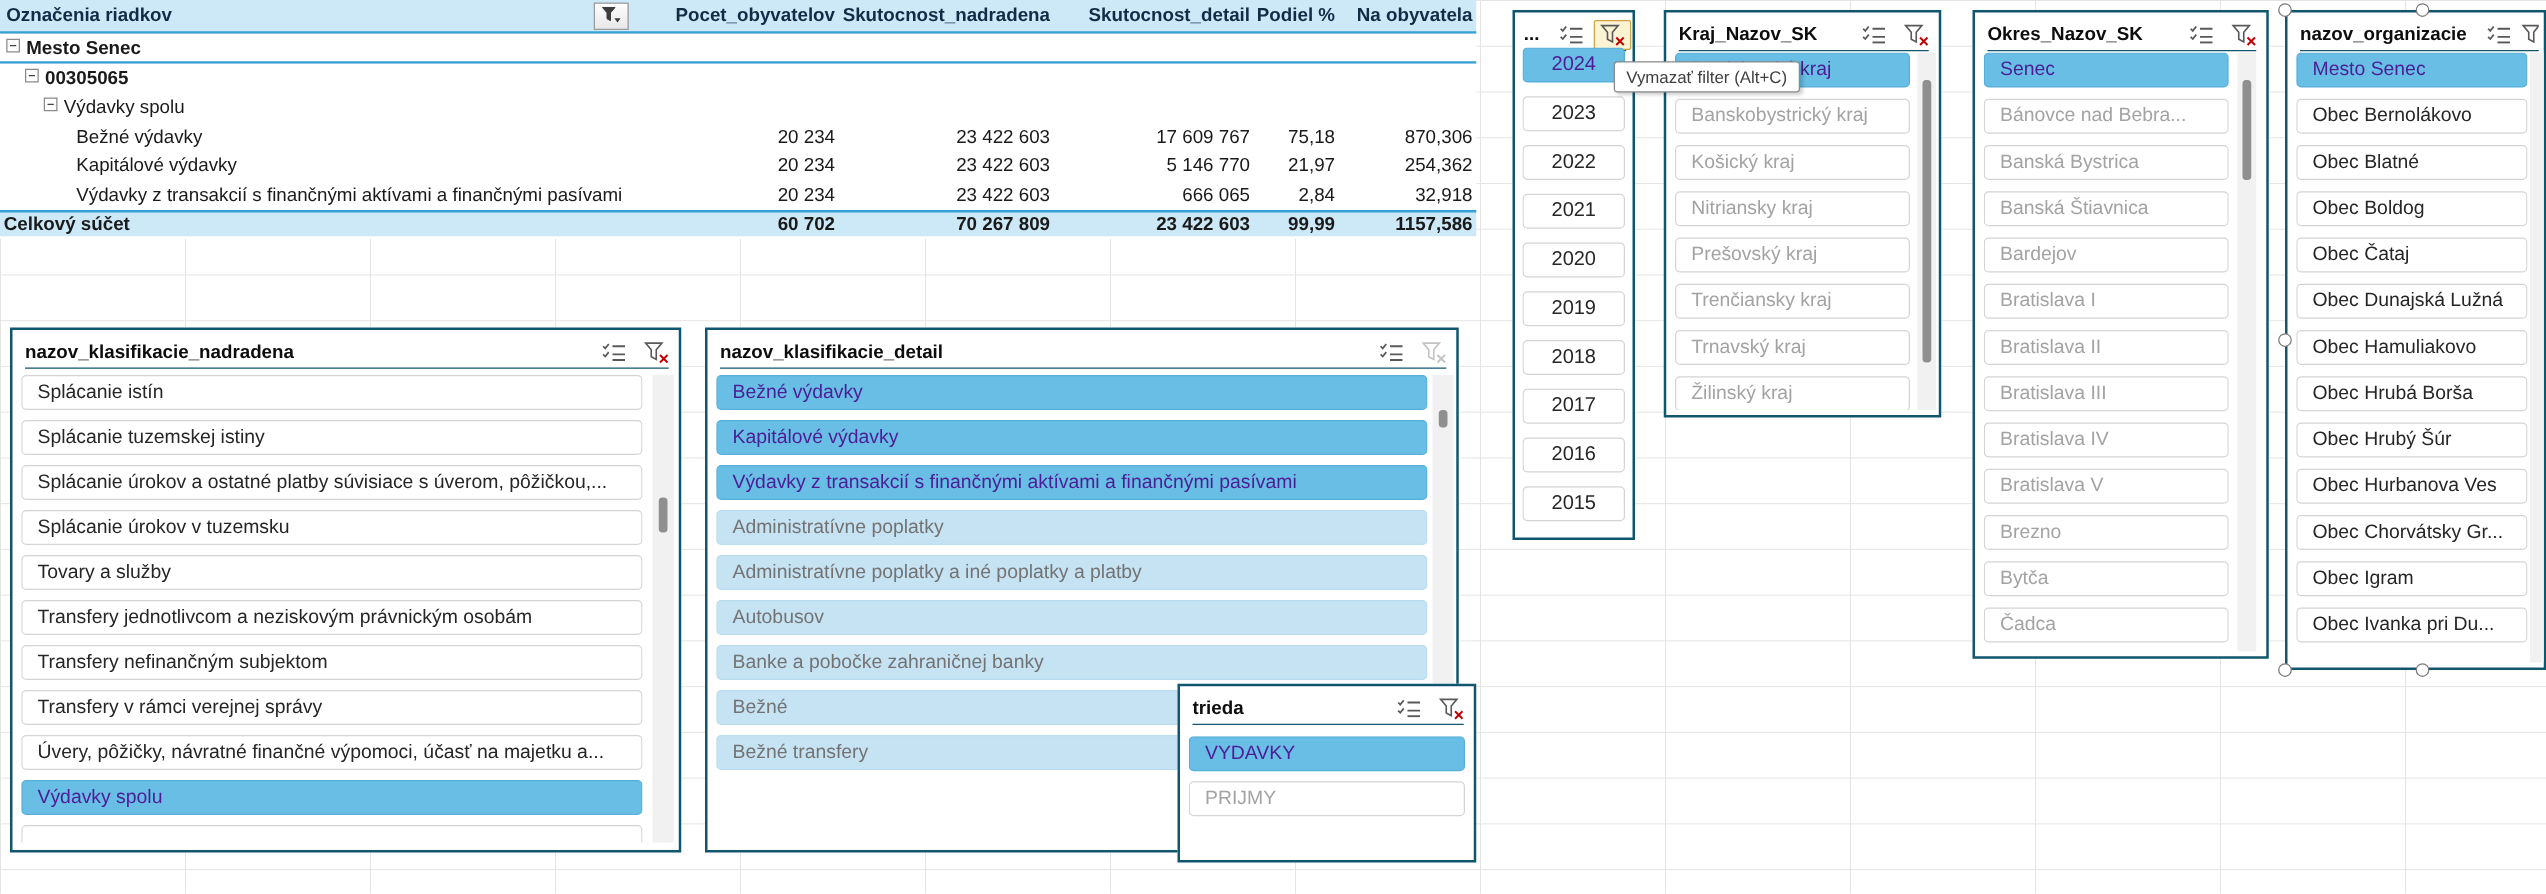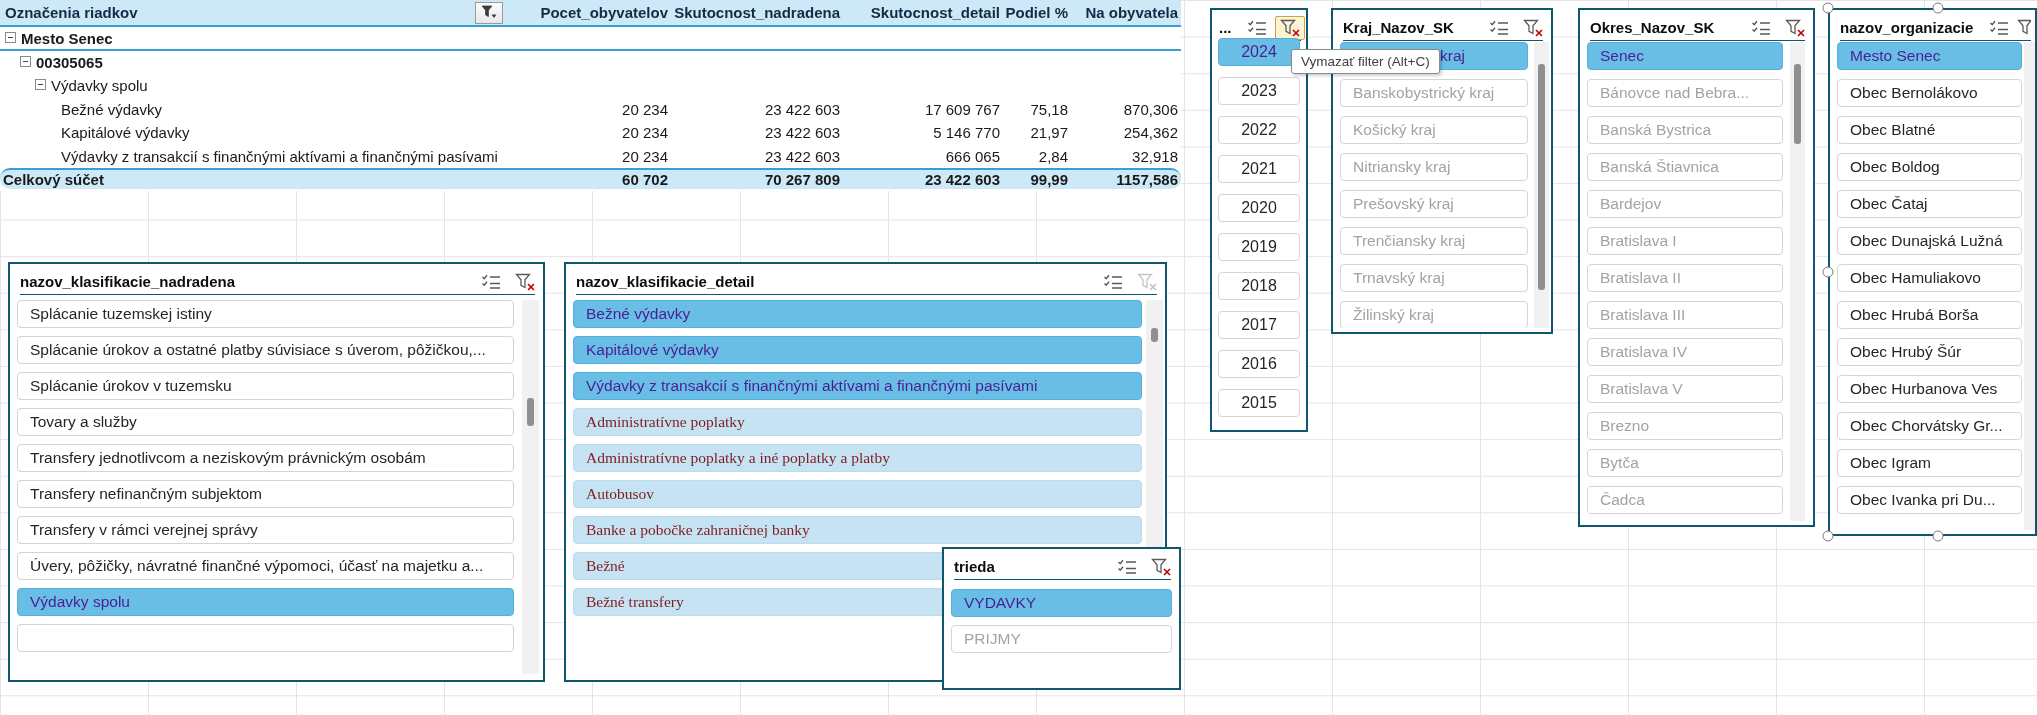--- a/index.html
+++ b/index.html
@@ -46,21 +46,21 @@
   .pv-val { position: absolute; top: 0; text-align: right; white-space: nowrap; }
   .collapse-box {
     display: inline-block; width: 11px; height: 11px; border: 1px solid #8a8a8a;
     background: #fff; margin-right: 5px; position: relative; vertical-align: 1px; cursor: pointer;
   }
   .collapse-box::before {
     content: ''; position: absolute; left: 2px; right: 2px; top: 4px; height: 1px; background: #444;
   }
   .pv-total {
     position: relative; height: 21px; line-height: 20px; background: #cde8f7;
-    border-top: 2px solid #36a0d4; font-weight: bold; font-size: 15px; border-radius: 10px;
+    border-top: 2px solid #36a0d4; font-weight: bold; font-size: 15px;
   }
   .pv-total .pv-label { padding-left: 3px; }
 
   
   .slicer {
     position: absolute; background: #fff; border: 2px solid #11566f;
   }
   .sl-head {
     position: absolute; left: 10px; right: 8px; top: 5px; height: 26px;
     display: flex; align-items: center; border-bottom: 1.5px solid #11566f;
@@ -69,21 +69,21 @@
   .icbox { display: flex; align-items: center; justify-content: center; margin-left: 14px; cursor: pointer; }
   .icbox.hov { background: #fcf3d4; border: 1px solid #cda53e; border-radius: 2px; padding: 2px 4px; margin-right: -4px; }
   .sl-items { position: absolute; overflow: hidden; }
   .sl-item {
     height: 28px; border: 1px solid #d4d4d4; border-radius: 4px; margin-bottom: 8px;
     line-height: 26px; padding-left: 12px; font-size: 15.5px; background: #fff;
     color: #262626; white-space: nowrap; overflow: hidden; cursor: pointer;
   }
   .sl-item.selected { background: #69bee5; border-color: #55afd9; color: #4c1d95; }
   .sl-item.gray { color: #a3a3a3; }
-  .sl-item.faded { background: #c6e3f4; border-color: #b9dcef; color: #7f1d1d; font-family: Liberation Serif, serif; }
+  .sl-item.faded { background: #c6e3f4; border-color: #b9dcef; color: #737373; }
   .slicer.center .sl-item { text-align: center; padding-left: 0; font-size: 16px; }
   .slicer.p37 .sl-item { margin-bottom: 9px; }
   .slicer.p39 .sl-item { margin-bottom: 11px; }
   .sl-track { position: absolute; background: #f1f1f1; }
   .sl-thumb { position: absolute; background: #8f8f8f; border-radius: 3px; cursor: pointer; }
 
   
   .tooltip {
     position: absolute; left: 1291px; top: 49px; z-index: 50;
     background: #fff; border: 1px solid #8a8a8a; border-radius: 3px;
@@ -196,20 +196,21 @@
     </span>
     <span class="icbox">
       <svg width="20" height="18" viewBox="0 0 20 18">
           <path d="M1.5 1.5 H14.5 L10 6.8 V14.5 L6 12.4 V6.8 Z" fill="none" stroke="#595959" stroke-width="1.3"></path>
           <line x1="13" y1="11" x2="19" y2="17" stroke="#c00000" stroke-width="1.6"></line>
           <line x1="19" y1="11" x2="13" y2="17" stroke="#c00000" stroke-width="1.6"></line>
         </svg>
     </span>
   </div>
   <div class="sl-items" style="left:7px;right:29px;top:36px;bottom:6px;">
+      <div class="sl-item normal"><span>Splácanie istín</span></div>
       <div class="sl-item normal"><span>Splácanie tuzemskej istiny</span></div>
       <div class="sl-item normal"><span>Splácanie úrokov a ostatné platby súvisiace s úverom, pôžičkou,...</span></div>
       <div class="sl-item normal"><span>Splácanie úrokov v tuzemsku</span></div>
       <div class="sl-item normal"><span>Tovary a služby</span></div>
       <div class="sl-item normal"><span>Transfery jednotlivcom a neziskovým právnickým osobám</span></div>
       <div class="sl-item normal"><span>Transfery nefinančným subjektom</span></div>
       <div class="sl-item normal"><span>Transfery v rámci verejnej správy</span></div>
       <div class="sl-item normal"><span>Úvery, pôžičky, návratné finančné výpomoci, účasť na majetku a...</span></div>
       <div class="sl-item selected"><span>Výdavky spolu</span></div>
       <div class="sl-item normal"><span></span></div>

